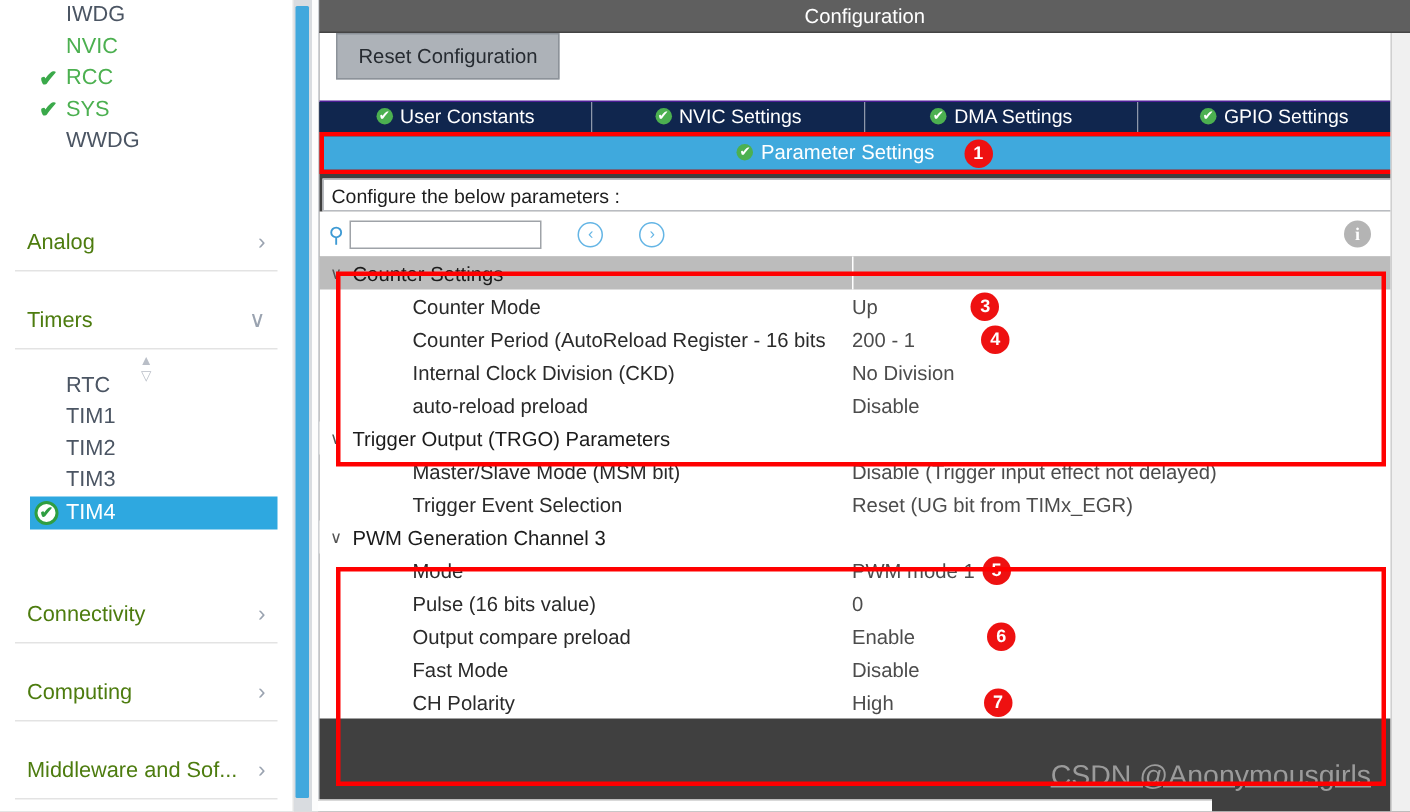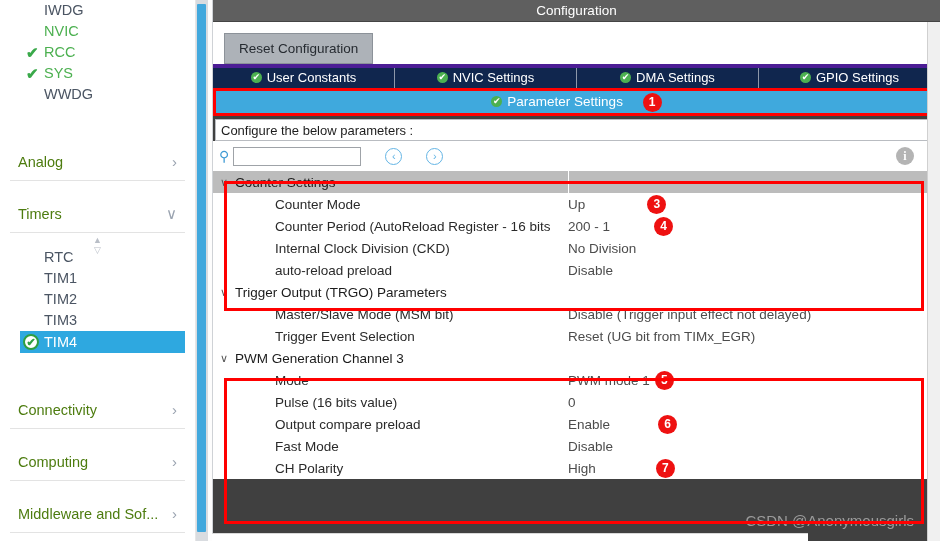--- a/index.html
+++ b/index.html
@@ -131,23 +131,23 @@
     color: #ffffff;
     font-size: 13.5px;
     text-align: center;
     line-height: 22px;
     border-bottom: 1px solid #444;
   }
   #reset-row {
     height: 46px;
     background: #ffffff;
     display: flex;
-    align-items: flex-end;
+    align-items: flex-start;
     padding-left: 11px;
-    border-bottom: 4px solid #4c1d95;
+    border-bottom: 1px solid #4c1d95;
   }
   #reset-btn {
     background: #adb2b8;
     border: 1px solid #8c9299;
     color: #262b31;
     font-size: 13.5px;
     padding: 7px 14px;
     cursor: pointer;
   }
 
@@ -321,24 +321,25 @@
   
   .redbox {
     position: absolute;
     border: 3px solid #ff0000;
     pointer-events: none;
   }
 
   #watermark {
     position: absolute;
     right: 26px; bottom: 12px;
-    font-size: 15px;
+    font-size: 19px;
     color: #9b9b9b;
     font-family: "Liberation Sans", sans-serif;
     white-space: nowrap;
+    text-decoration: underline;
   }
 
   #right-scroll {
     position: absolute;
     right: 0; top: 22px;
     width: 13px; bottom: 0;
     background: #f0f0f0;
     border-left: 1px solid #d0d0d0;
   }
   #bottom-edge {

